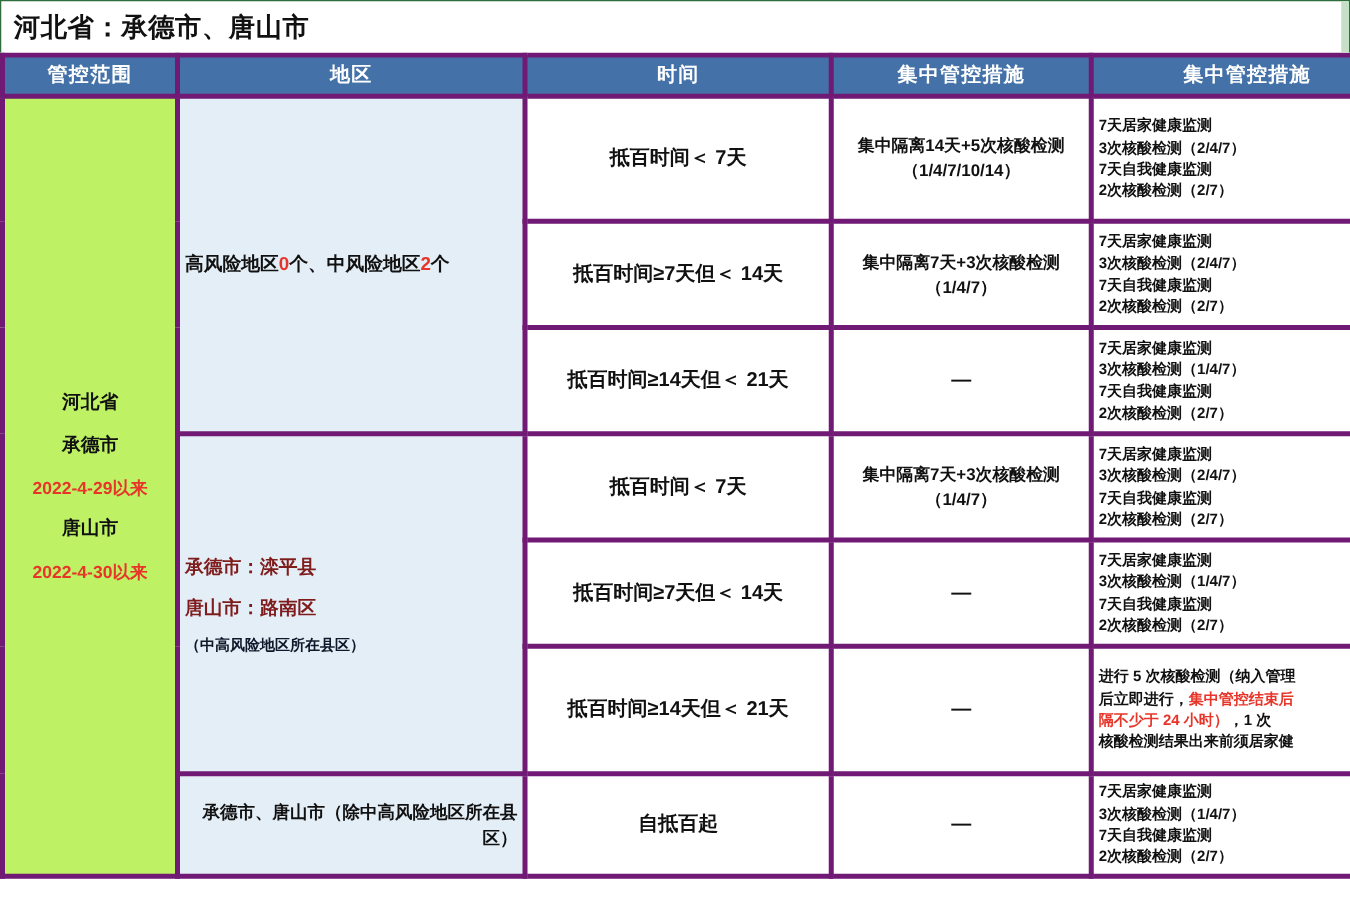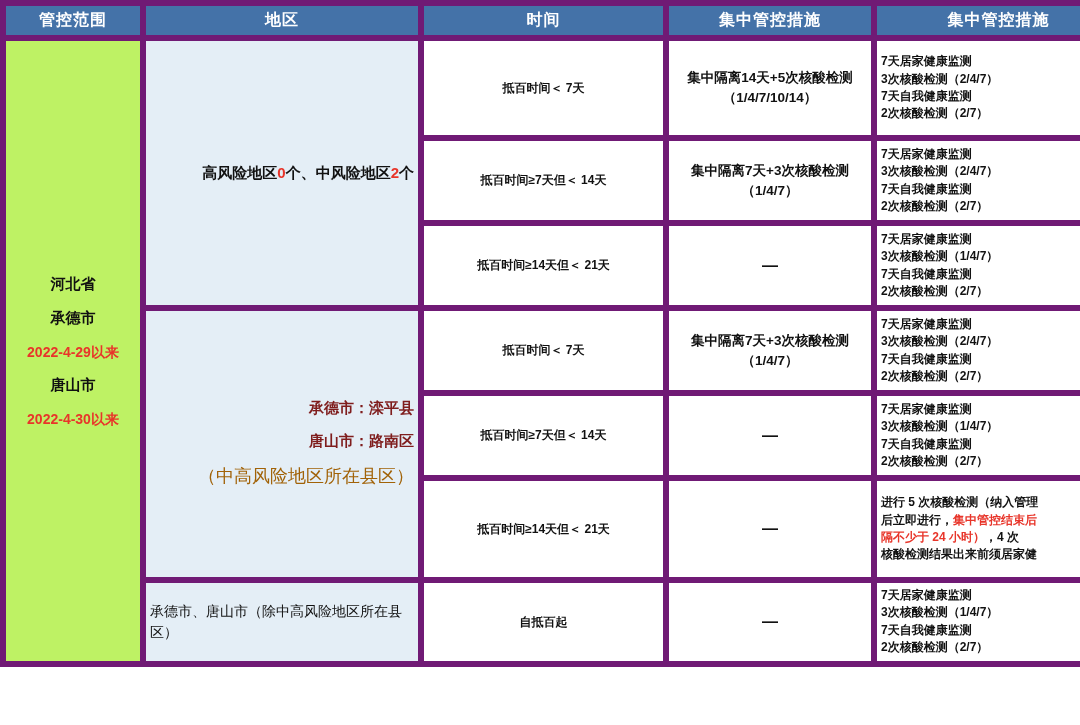--- a/index.html
+++ b/index.html
@@ -45,21 +45,21 @@
     bottom: 0;
     width: 6px;
     background: #c6dfc6;
   }
   table.main {
     border-collapse: collapse;
     table-layout: fixed;
     width: 1080px;
   }
   table.main td, table.main th {
-    border: 6px solid #701a75;
+    border: 4px solid #701a75;
     box-sizing: border-box;
     vertical-align: middle;
     padding: 4px 4px;
   }
   thead th {
     background: #4472a8;
     color: #ffffff;
     font-size: 16px;
     font-weight: bold;
     height: 30px;
@@ -81,51 +81,51 @@
     width: 140px;
   }
   .col-scope .date {
     color: #e8352a;
     font-weight: bold;
     font-size: 14px;
   }
   
   .col-region {
     background: #e4eef6;
+    text-align: left;
+    font-size: 15px;
+    font-weight: bold;
+    width: 275px;
+  }
+  .col-region.plain {
     text-align: right;
-    font-size: 15px;
-    font-weight: bold;
-    width: 275px;
-  }
-  .col-region.plain {
-    text-align: left;
-    font-weight: normal;
+    font-weight: bold;
     font-size: 14px;
     line-height: 1.5;
   }
   .red {
     color: #e8352a;
   }
   .col-region .orange-line {
     color: #7f1d1d;
     font-weight: bold;
     font-size: 15px;
     line-height: 2.2;
   }
   .col-region .sub {
-    color: #a16207;
-    font-weight: normal;
-    font-size: 18px;
+    color: #0f172a;
+    font-weight: bold;
+    font-size: 12px;
     line-height: 2.2;
   }
   
   .col-time {
     width: 205px;
     text-align: center;
-    font-size: 12px;
+    font-size: 16px;
     font-weight: bold;
     background: #ffffff;
   }
   
   .col-measure {
     width: 205px;
     background: #ffffff;
     font-size: 13.5px;
     font-weight: bold;
     line-height: 1.45;
@@ -148,20 +148,24 @@
   }
   .col-after.wrap div {
     white-space: normal;
   }
 </style>
 </head>
 <body>
 
 <div class="page">
 
+  <div class="title-bar">
+    <span class="title-text">河北省：承德市、唐山市</span>
+    <span class="title-accent"></span>
+  </div>
 
   <table class="main">
     <thead>
       <tr>
         <th style="width:140px">管控范围</th>
         <th style="width:278px">地区</th>
         <th style="width:245px">时间</th>
         <th style="width:208px">集中管控措施</th>
         <th style="width:249px">集中管控措施</th>
       </tr>
@@ -246,21 +250,21 @@
           <div>2次核酸检测（2/7）</div>
         </td>
       </tr>
 
       <tr>
         <td class="col-time" style="height:102px">抵百时间≥14天但＜ 21天</td>
         <td class="col-measure center">—</td>
         <td class="col-after wrap">
           <div>进行 5 次核酸检测（纳入管理</div>
           <div><span>后立即进行，</span><span class="red">集中管控结束后</span></div>
-          <div><span class="red">隔不少于 24 小时）</span><span>，4 次</span></div>
+          <div><span class="red">隔不少于 24 小时）</span><span>，1 次</span></div>
           <div>核酸检测结果出来前须居家健</div>
         </td>
       </tr>
 
       <tr>
         <td class="col-region plain">承德市、唐山市（除中高风险地区所在县区）</td>
         <td class="col-time" style="height:82px">自抵百起</td>
         <td class="col-measure center">—</td>
         <td class="col-after">
           <div>7天居家健康监测</div>

